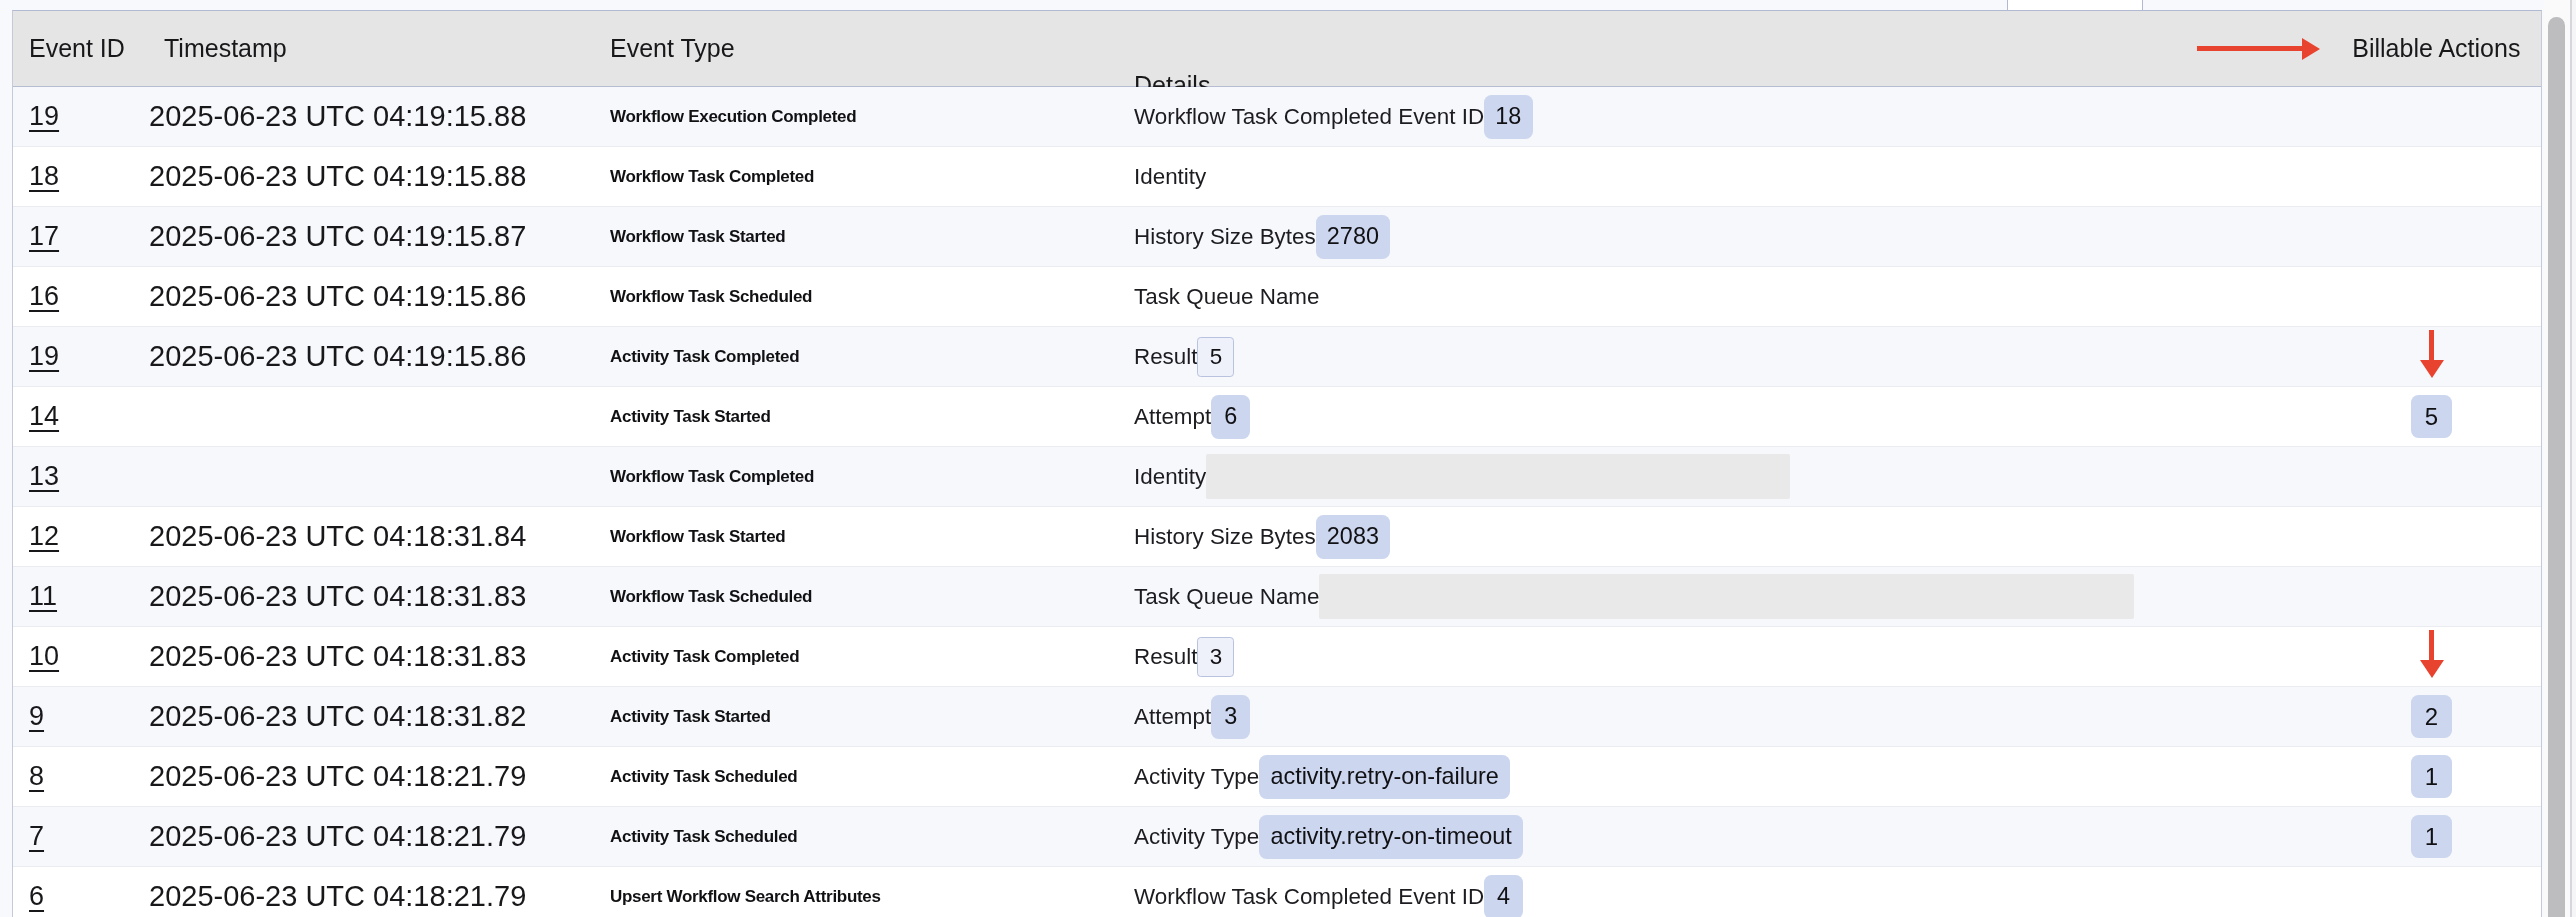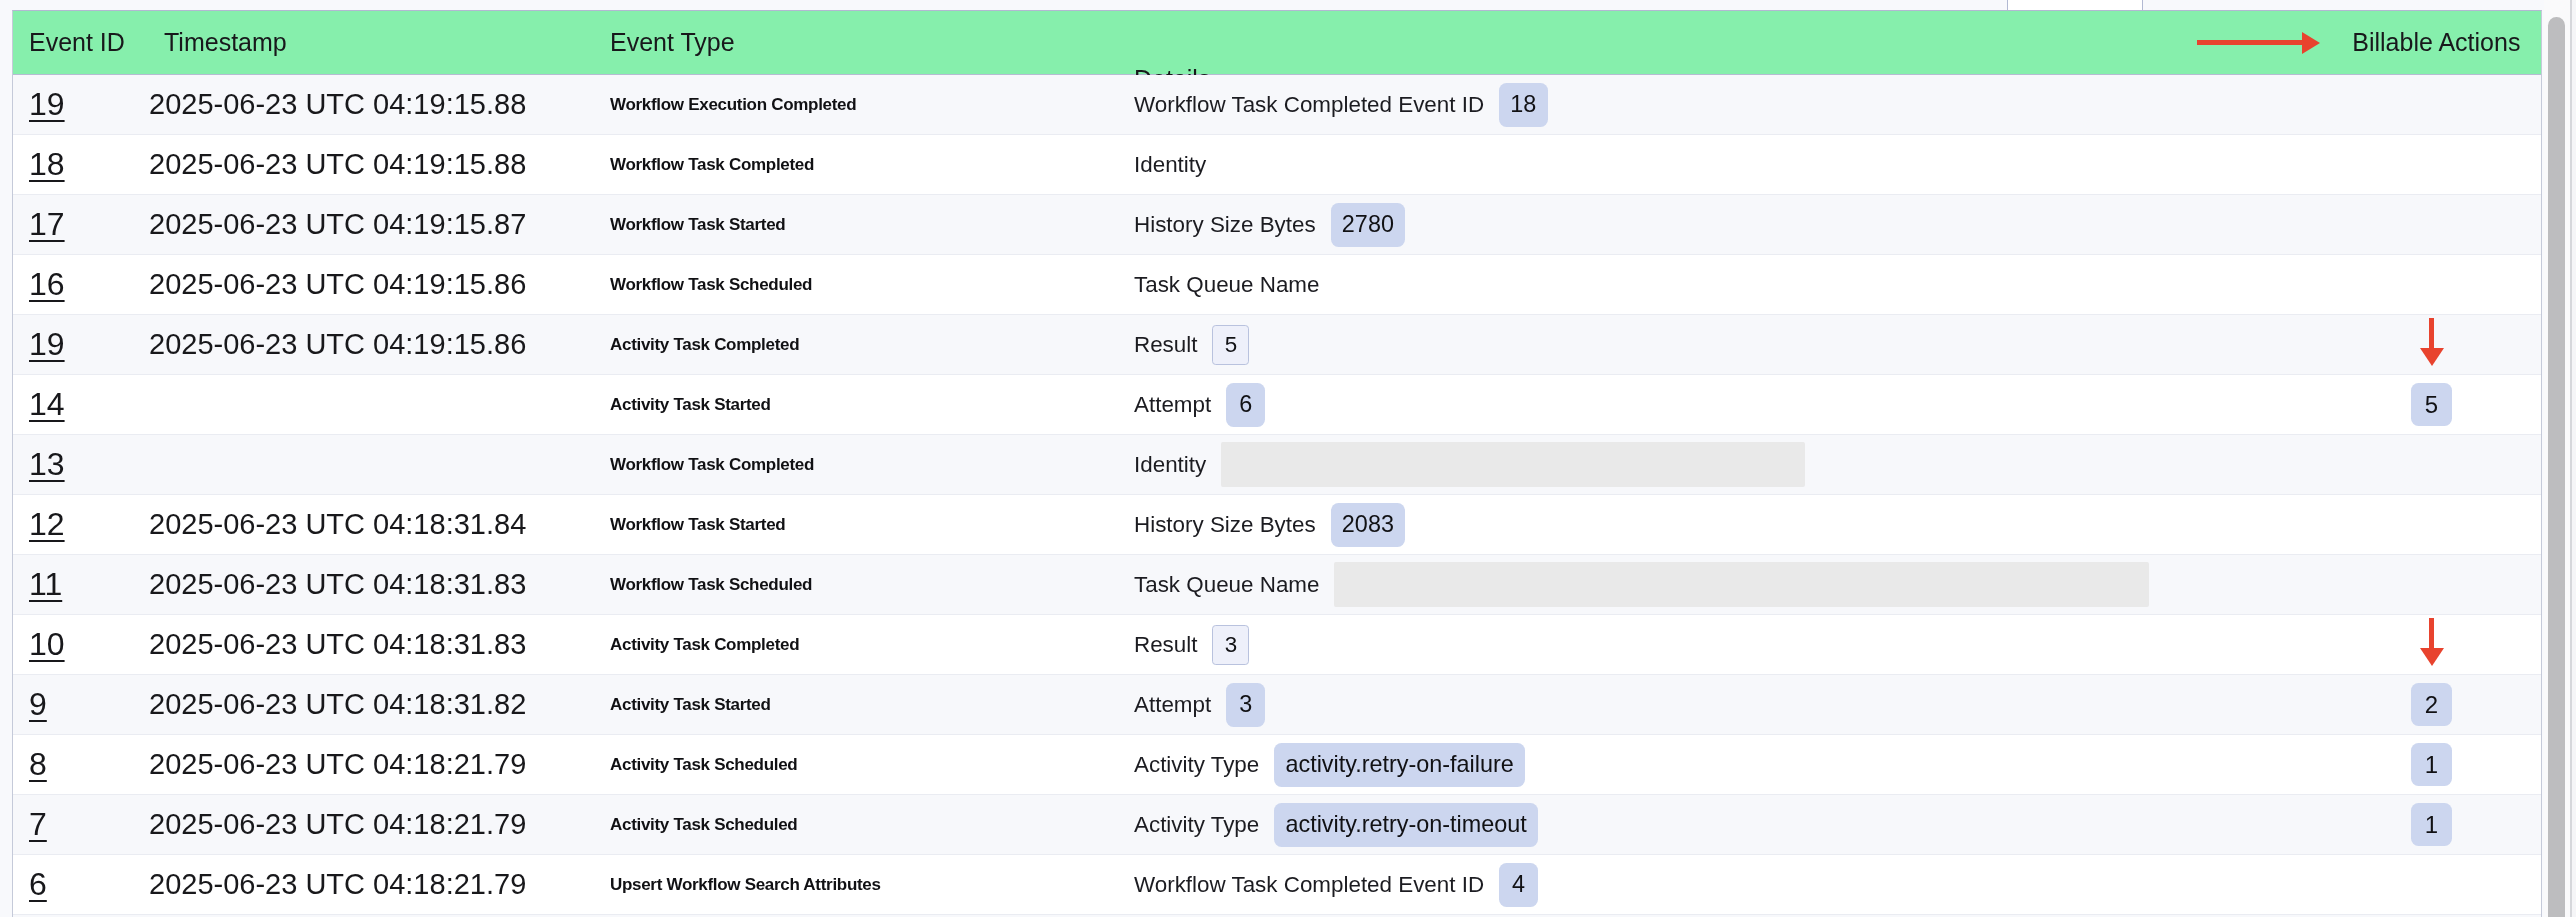--- a/index.html
+++ b/index.html
@@ -20,21 +20,21 @@
 
   
   .table {
     position:absolute; left:12px; top:10.3px; width:2530px; height:908px;
     border-top:1.9px solid #b2b9d2; border-left:1.9px solid #c5cad9; border-right:1.9px solid #c5cad9;
     background:#ffffff; overflow:hidden;
   }
 
   
   .thead {
-    position:relative; height:64px; background:#86efac;
+    position:relative; height:76px; background:#e5e5e5;
     border-bottom:1.9px solid #b6bcd2;
   }
   .th { position:absolute; top:0; height:100%; display:flex; align-items:center;
         font-size:25px; font-weight:500; color:#18181b; white-space:nowrap; }
   .th-id   { left:16px; }
   .th-ts   { left:151px; }
   .th-type { left:597px; }
   .th-det  { left:1121px;margin-top:37px; }
   .th-bill { right:20.6px; justify-content:flex-end; }
 
@@ -46,25 +46,25 @@
 
   
   .rows { position:relative; }
   .event-row {
     position:relative; height:60px; background:#ffffff;
     border-bottom:1.4px solid #eaecf2; white-space:nowrap;
   }
   .event-row.shaded { background:#f7f8fb; }
   .cell { position:absolute; top:0; height:100%; display:flex; align-items:center; }
   .c-id   { left:16px; }
-  .c-id a, a.c-id { color:#18181b; font-size:32px; text-decoration:underline;
+  .c-id a, a.c-id { color:#18181b; font-size:27px; text-decoration:underline;
                     text-underline-offset:4.7px; text-decoration-thickness:1.9px; }
   .c-ts   { left:136px; font-size:29px; }
   .c-type { left:597px; font-size:17px; font-weight:700; color:#111114; letter-spacing:-0.3px; }
-  .c-details { left:1121px; right:206px; gap:15px; font-size:22.4px; color:#1c1c21; }
+  .c-details { left:1121px; right:206px; font-size:22.4px; color:#1c1c21; }
   .c-bill { left:2379px; width:79px; justify-content:center; }
 
   .badge {
     display:inline-flex; align-items:center; justify-content:center;
     border-radius:7.5px; color:#111114; line-height:1;
   }
   .badge.filled   { background:#ccd6ef; font-size:23.4px; padding:10.3px 11.2px; min-width:39px; }
   .badge.outlined { background:#eef0fa; border:1.9px solid #b9c2de; border-radius:3.7px;
                     font-size:22.4px; padding:7.5px 11.2px; min-width:37px; }
   .badge.bill { min-width:41px; height:43px; padding:0 9.3px; font-size:24px; }

